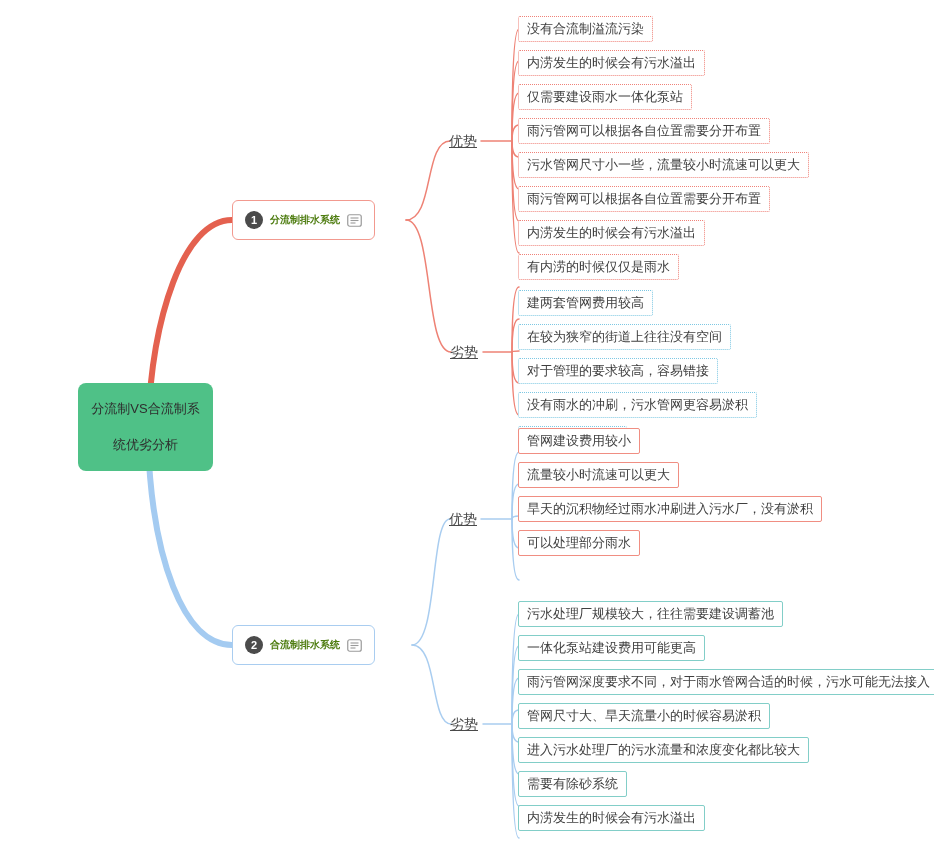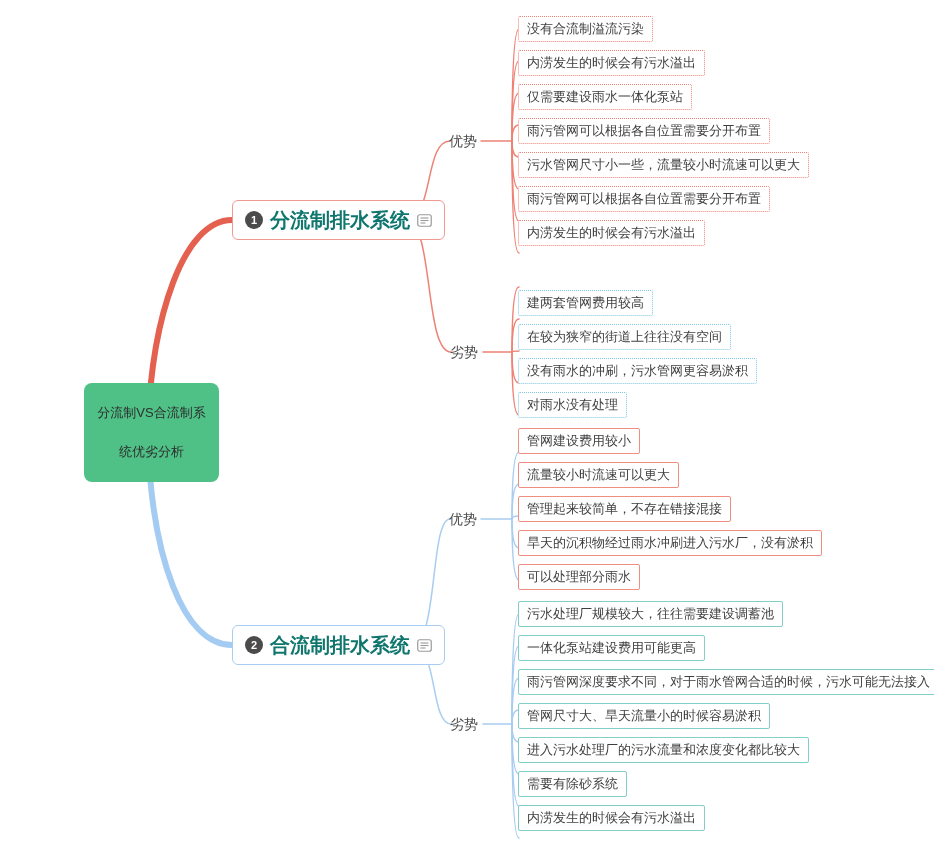--- a/index.html
+++ b/index.html
@@ -4,42 +4,42 @@
 <style>
   html,body{margin:0;padding:0;}
   body{
     width:934px;height:860px;position:relative;overflow:hidden;
     background:#ffffff;
     font-family:"Liberation Sans","DejaVu Sans",sans-serif;
   }
   #wires{position:absolute;left:0;top:0;width:934px;height:860px;}
 
   .root{
-    position:absolute;left:78px;top:383px;width:135px;height:99px;
+    position:absolute;left:78px;top:383px;width:135px;height:88px;
     box-sizing:border-box;background:#4fc187;border-radius:8px;
     display:flex;flex-direction:column;justify-content:space-evenly;align-items:center;
-    font-size:13px;font-weight:500;color:#2e2e2e;text-align:center;cursor:default;margin-left:6px;
+    font-size:13px;font-weight:500;color:#2e2e2e;text-align:center;cursor:default;
   }
   .branch{
     position:absolute;height:40px;box-sizing:border-box;background:#fff;
     border-radius:6px;display:flex;align-items:center;gap:7px;padding:0 12px;
   }
   .branch1{left:232px;top:200px;border:1px solid #f2998f;}
   .branch2{left:232px;top:625px;border:1px solid #a9cdf0;}
   .badge{
     width:18px;height:18px;border-radius:50%;background:#4b4b4b;color:#fff;
     font-size:11px;font-weight:700;display:flex;align-items:center;justify-content:center;
     flex:0 0 auto;
   }
-  .branch-title{font-size:20px;font-weight:600;color:#0f766e;white-space:nowrap;}
+  .branch-title{font-size:10px;font-weight:600;color:#4d7c0f;white-space:nowrap;}
   .note-icon{flex:0 0 auto;display:flex;align-items:center;}
 
   .cat-label{
     position:absolute;font-size:14px;color:#4a4a4a;white-space:nowrap;
-    height:20px;line-height:20px;
+    height:20px;line-height:20px;text-decoration:underline;
   }
 
   .group{
     position:absolute;left:518px;display:flex;flex-direction:column;gap:8px;
     align-items:flex-start;
   }
   .leaf{
     box-sizing:border-box;height:26px;line-height:16px;padding:4px 8px;
     font-size:13px;color:#3f3f3f;background:#fff;border-radius:2px;white-space:nowrap;
   }
@@ -134,33 +134,34 @@
 <div class="cat-label" style="left:450px;top:714px;">劣势</div>
 
 <div class="group" style="top:16px;">
   <div class="leaf dot-red">没有合流制溢流污染</div>
   <div class="leaf dot-red">内涝发生的时候会有污水溢出</div>
   <div class="leaf dot-red">仅需要建设雨水一体化泵站</div>
   <div class="leaf dot-red">雨污管网可以根据各自位置需要分开布置</div>
   <div class="leaf dot-red">污水管网尺寸小一些，流量较小时流速可以更大</div>
   <div class="leaf dot-red">雨污管网可以根据各自位置需要分开布置</div>
   <div class="leaf dot-red">内涝发生的时候会有污水溢出</div>
+  <div class="leaf dot-red">有内涝的时候仅仅是雨水</div>
 </div>
 
 <div class="group" style="top:290px;">
   <div class="leaf dot-blue">建两套管网费用较高</div>
   <div class="leaf dot-blue">在较为狭窄的街道上往往没有空间</div>
+  <div class="leaf dot-blue">对于管理的要求较高，容易错接</div>
   <div class="leaf dot-blue">没有雨水的冲刷，污水管网更容易淤积</div>
   <div class="leaf dot-blue">对雨水没有处理</div>
 </div>
 
 <div class="group" style="top:428px;">
   <div class="leaf sol-red">管网建设费用较小</div>
   <div class="leaf sol-red">流量较小时流速可以更大</div>
-  <div class="leaf sol-red">管理起来较简单，不存在错接混接</div>
   <div class="leaf sol-red">旱天的沉积物经过雨水冲刷进入污水厂，没有淤积</div>
   <div class="leaf sol-red">可以处理部分雨水</div>
 </div>
 
 <div class="group" style="top:601px;">
   <div class="leaf sol-teal">污水处理厂规模较大，往往需要建设调蓄池</div>
   <div class="leaf sol-teal">一体化泵站建设费用可能更高</div>
   <div class="leaf sol-teal">雨污管网深度要求不同，对于雨水管网合适的时候，污水可能无法接入</div>
   <div class="leaf sol-teal">管网尺寸大、旱天流量小的时候容易淤积</div>
   <div class="leaf sol-teal">进入污水处理厂的污水流量和浓度变化都比较大</div>

